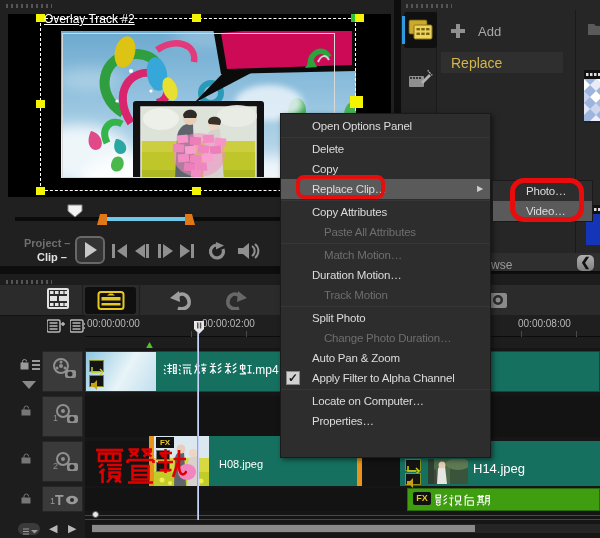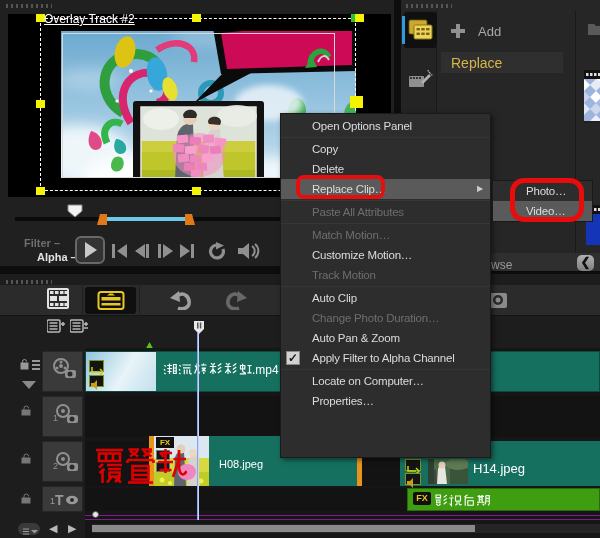--- a/index.html
+++ b/index.html
@@ -4,21 +4,21 @@
 <style>
   * { margin:0; padding:0; box-sizing:border-box; }
   html,body { width:600px; height:538px; background:#0d0d0d; overflow:hidden;
     font-family:"Liberation Sans", sans-serif; }
   #app { position:relative; width:600px; height:538px; background:#0d0d0d; }
   .abs { position:absolute; }
   .dots { position:absolute; top:4px; left:6px; width:46px; height:4px;
     background-image:repeating-linear-gradient(90deg,#555 0 2px,transparent 2px 5px); }
   .mi { position:relative; height:20px; line-height:20px; padding-left:31px; white-space:nowrap; }
   .mi.hl { background:#5a5a5a; }
-  .mi.dis { color:#6e6e6e; }
+  .mi.dis { color:#6e6e6e;margin-left:12px; }
   .sep { height:1px; background:#242424; border-bottom:1px solid #363636; margin:1px 0; }
   .arr { position:absolute; right:7px; top:0; font-size:8px; color:#cdcdcd; }
   .chk { position:absolute; left:5px; top:3px; width:14px; height:14px; background:#d2d2d2; border:1px solid #888; color:#1a1a1a; font-size:12px; line-height:13px; text-align:center; font-weight:bold; }
 </style>
 </head>
 <body>
 <div id="app">
 
   <div class="abs" id="preview" style="left:0;top:0;width:394px;height:266px;background:#202020;">
     <div class="dots"></div>
@@ -148,22 +148,22 @@
       <svg width="13" height="13">
           <path d="M2 12 L5 1 H12 V12 Z" fill="#e07818"></path>
         </svg>
     </div>
     <div class="abs" style="left:184px;top:212px;width:13px;height:13px;">
       <svg width="13" height="13">
           <path d="M1 12 V1 H8 L11 12 Z" fill="#e07818"></path>
         </svg>
     </div>
 
-    <div class="abs" style="left:24px;top:237px;color:#6f6f6f;font-size:11px;font-weight:bold;">Filter –</div>
-    <div class="abs" style="left:37px;top:251px;color:#e2e2e2;font-size:11px;font-weight:bold;">Alpha –</div>
+    <div class="abs" style="left:24px;top:237px;color:#6f6f6f;font-size:11px;font-weight:bold;">Project –</div>
+    <div class="abs" style="left:37px;top:251px;color:#e2e2e2;font-size:11px;font-weight:bold;">Clip –</div>
     <div class="abs" style="left:75px;top:236px;width:30px;height:28px;border:2px solid #686868;border-radius:6px;background:#333;">
       <svg width="26" height="24">
           <path d="M8 4 L20 12 L8 20 Z" fill="#c8c8c8"></path>
         </svg>
     </div>
     <div class="abs" id="transport" style="left:110px;top:241px;width:160px;height:20px;">
       <svg width="160" height="20" fill="#8f8f8f">
         <g>
             <rect x="2" y="3" width="3" height="14"></rect>
             <path d="M17 3 L7 10 L17 17 Z"></path>
@@ -347,20 +347,30 @@
         </svg>
     </div>
     <div class="abs" style="left:70px;top:45px;width:19px;height:14px;">
       <svg width="19" height="14">
           <rect x="0" y="1" width="13" height="12" rx="1.5" fill="none" stroke="#b8b8b8" stroke-width="1.5"></rect>
           <path d="M2.5 4 h8 M2.5 7 h8 M2.5 10 h8" stroke="#b8b8b8" stroke-width="1.5"></path>
           <path d="M14 5 h4 M16 3 v4 M14 9 h4" stroke="#b8b8b8" stroke-width="1.5"></path>
         </svg>
     </div>
 
+    <div class="abs" style="left:85px;top:41px;width:515px;height:22px;background:#1f1f1f;border-bottom:1px solid #0c0c0c;color:#b8b8b8;font-size:10px;">
+      <div class="abs" style="left:2px;top:3px;">00:00:00:00</div>
+      <div class="abs" style="left:117px;top:3px;">00:00:02:00</div>
+      <div class="abs" style="left:433px;top:3px;">00:00:08:00</div>
+      <svg class="abs" style="left:0;top:0;" width="515" height="22">
+          <g stroke="#4a4a4a" stroke-width="1">
+            <path d="M106.5 16 V22 M161.5 16 V22 M216.5 16 V22 M271.5 16 V22 M326.5 16 V22 M381.5 16 V22 M436.5 16 V22 M491.5 16 V22"></path>
+          </g>
+        </svg>
+    </div>
 
     <div class="abs" style="left:193px;top:47px;width:12px;height:14px;">
       <svg width="12" height="14">
           <path d="M1 0 H11 V8 L6 13 L1 8 Z" fill="#e8e8e8"></path>
           <rect x="4" y="1.5" width="1.5" height="6" fill="#555"></rect>
           <rect x="6.8" y="1.5" width="1.5" height="6" fill="#555"></rect>
         </svg>
     </div>
 
     <div class="abs" style="left:46px;top:62px;color:#b8b8b8;font-size:11px;font-weight:bold;">+/− <span style="font-size:8px;">▾</span></div>
@@ -626,31 +636,32 @@
           <path d="M2.5 8 H15 M1 17 H16 M8.5 4 l0 24 M2.5 25 H14.5 M3.5 8 l3 4"></path>
           <path d="M22 5 V20 C22 30 26.5 32 29.5 26 M16.5 14 H29 M22 14 L16 32"></path>
         </g>
       </g>
     </svg>
   </div>
 
   <div class="abs" id="menu" style="left:280px;top:113px;width:211px;height:345px;background:#2d2d2d;border:1px solid #1a1a1a;box-shadow:2px 2px 5px rgba(0,0,0,0.5);font-size:11.5px;letter-spacing:-0.2px;color:#dcdcdc;">
     <div class="mi" style="margin-top:2px;">Open Options Panel</div>
     <div class="sep"></div>
+    <div class="mi">Delete</div>
     <div class="mi">Copy</div>
-    <div class="mi">Delete</div>
     <div class="mi hl">Replace Clip…<span class="arr">▶</span></div>
     <div class="sep"></div>
+    <div class="mi">Copy Attributes</div>
     <div class="mi dis">Paste All Attributes</div>
     <div class="sep"></div>
     <div class="mi dis">Match Motion…</div>
-    <div class="mi">Customize Motion…</div>
+    <div class="mi">Duration Motion…</div>
     <div class="mi dis">Track Motion</div>
     <div class="sep"></div>
-    <div class="mi">Auto Clip</div>
+    <div class="mi">Split Photo</div>
     <div class="mi dis">Change Photo Duration…</div>
     <div class="mi">Auto Pan &amp; Zoom</div>
     <div class="mi"><span class="chk">✓</span>Apply Filter to Alpha Channel</div>
     <div class="sep"></div>
     <div class="mi">Locate on Computer…</div>
     <div class="mi">Properties…</div>
   </div>
 
   <div class="abs" id="submenu" style="left:492px;top:180px;width:101px;height:42px;background:#2d2d2d;border:1px solid #1a1a1a;font-size:11.5px;letter-spacing:-0.2px;color:#dcdcdc;">
     <div style="height:20px;line-height:20px;padding-left:33px;">Photo…</div>

